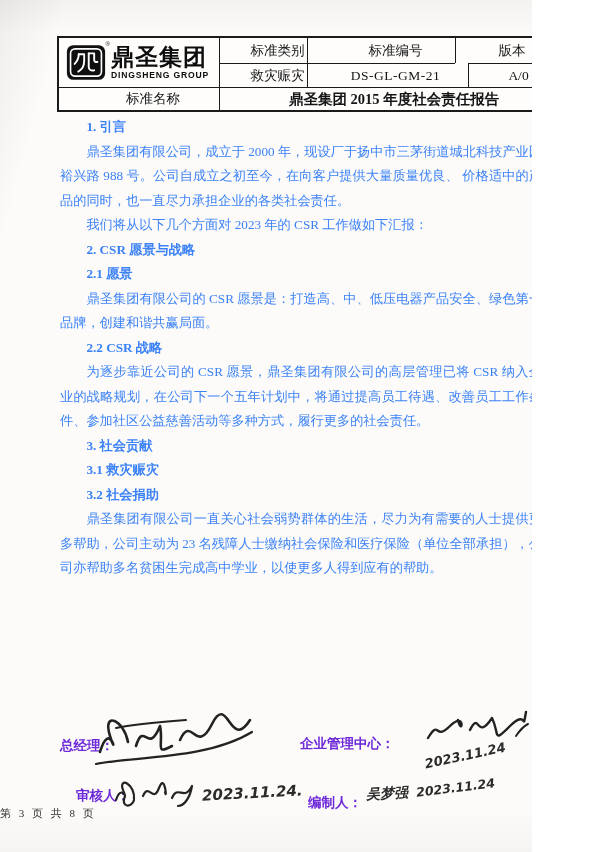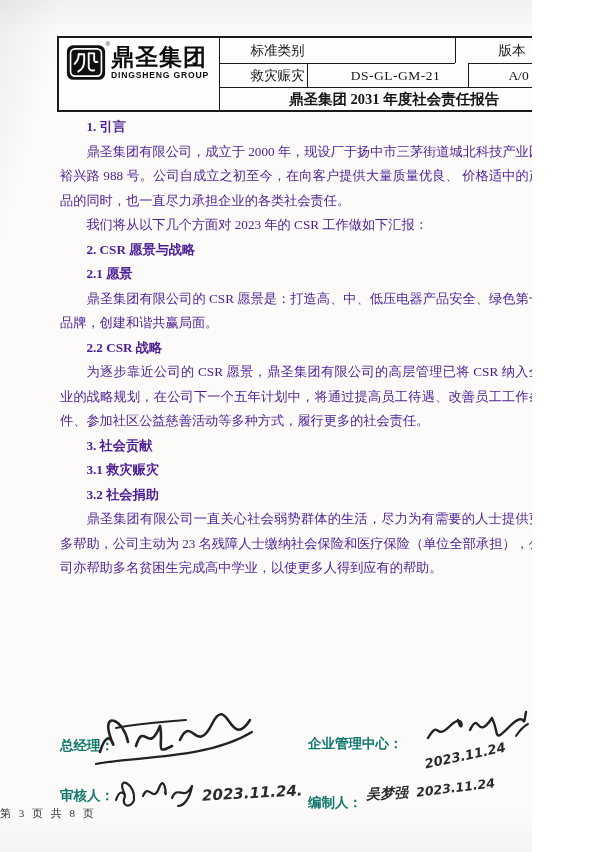--- a/index.html
+++ b/index.html
@@ -47,28 +47,28 @@
   .logo-mark{ position:relative; width:40px; height:37px; flex:0 0 auto; }
   .logo-reg{ position:absolute; right:-4px; top:-3px; font-size:6px; font-family:"Liberation Sans",sans-serif; color:#111; }
   .brand-txt{ display:flex; flex-direction:column; line-height:1; font-family:"Liberation Sans",sans-serif; }
   .brand-cn{ font-size:23px; font-weight:900; letter-spacing:1px; color:#0c0c0c; transform:scaleY(1.02); }
   .brand-en{ font-size:8.6px; font-weight:700; letter-spacing:.8px; color:#0c0c0c; margin-top:2px; }
 
   
   .doc-body{
     position:absolute; left:60px; top:115px; width:482px;
     font-size:13.2px; line-height:24.5px;
-    text-align:justify; color:#4c1d95;
+    text-align:justify; color:#3b82f6;
   }
   .blk{ text-indent:2em; }
   .blk.h{ font-weight:700; }
 
   
   .sig-label{
-    position:absolute; font-size:13.5px; font-weight:600; color:#0f766e; white-space:nowrap;
+    position:absolute; font-size:13.5px; font-weight:600; color:#6d28d9; white-space:nowrap;
   }
   .hand{
     position:absolute; white-space:nowrap; color:#2b2b2b;
     font-family:"DejaVu Sans",sans-serif; font-style:italic; font-weight:600;
   }
   .sig-svg{ position:absolute; }
   .sig-svg path{ fill:none; stroke:#222; stroke-linecap:round; stroke-linejoin:round; }
 
   
   .footer{
@@ -97,27 +97,29 @@
         </svg>
         <span class="logo-reg">®</span>
       </span>
       <span class="brand-txt">
         <span class="brand-cn">鼎圣集团</span>
         <span class="brand-en">DINGSHENG GROUP</span>
       </span>
     </div>
 
     <div class="cell bl c-cat-label">标准类别</div>
+    <div class="cell bl c-num-label">标准编号</div>
     <div class="cell bl c-ver-label">版本</div>
 
     <div class="cell bl bt c-cat-val">救灾赈灾</div>
     <div class="cell bl bt c-num-val">DS-GL-GM-21</div>
     <div class="cell bl bt c-ver-val">A/0</div>
 
-    <div class="cell bl bt c-name-val">鼎圣集团 2031 年度社会责任报告</div>
+    <div class="cell bt c-name-label">标准名称</div>
+    <div class="cell bl bt c-name-val">鼎圣集团 2015 年度社会责任报告</div>
   </div>
 
   <div class="doc-body">
     <p class="blk h">1. 引言</p>
     <p class="blk">鼎圣集团有限公司，成立于 2000 年，现设厂于扬中市三茅街道城北科技产业园裕兴路 988 号。公司自成立之初至今，在向客户提供大量质量优良、 价格适中的产品的同时，也一直尽力承担企业的各类社会责任。</p>
     <p class="blk">我们将从以下几个方面对 2023 年的 CSR 工作做如下汇报：</p>
     <p class="blk h">2. CSR 愿景与战略</p>
     <p class="blk h">2.1 愿景</p>
     <p class="blk">鼎圣集团有限公司的 CSR 愿景是：打造高、中、低压电器产品安全、绿色第一品牌，创建和谐共赢局面。</p>
     <p class="blk h">2.2 CSR 战略</p>
@@ -130,29 +132,29 @@
 
   <div class="sig-label" style="left:60px; top:737px;">总经理：</div>
   <svg class="sig-svg" style="left:90px; top:708px;" width="172" height="66" viewBox="0 0 172 66">
     <path d="M10 44 C 20 10, 28 54, 20 28 S 34 12, 38 34" stroke-width="2.6"></path>
     <path d="M46 38 C 54 12, 58 48, 70 18 C 74 36, 64 48, 82 38" stroke-width="2.6"></path>
     <path d="M90 32 C 102 6, 106 48, 122 16 S 140 44, 160 12" stroke-width="2.6"></path>
     <path d="M6 56 C 44 48, 116 52, 162 24" stroke-width="2.2"></path>
     <path d="M26 20 C 44 16, 70 14, 96 12" stroke-width="2"></path>
   </svg>
 
-  <div class="sig-label" style="left:60px; top:787px;">审核人：</div>
+  <div class="sig-label" style="left:76px; top:787px;">审核人：</div>
   <svg class="sig-svg" style="left:110px; top:776px;" width="88" height="38" viewBox="0 0 88 38">
     <path d="M6 24 C 12 6, 18 28, 13 14 S 26 8, 24 24 C 22 32, 10 32, 15 20" stroke-width="2.2"></path>
     <path d="M33 20 C 39 6, 43 28, 49 12 S 57 26, 55 16" stroke-width="2.2"></path>
     <path d="M62 22 C 68 8, 74 26, 82 10 C 80 22, 74 30, 68 30" stroke-width="2.2"></path>
   </svg>
   <span class="hand" style="left:202px; top:784px; font-size:15px; transform:rotate(-3deg);">2023.11.24.</span>
 
-  <div class="sig-label" style="left:308px; top:735px;">企业管理中心：</div>
+  <div class="sig-label" style="left:300px; top:735px;">企业管理中心：</div>
   <svg class="sig-svg" style="left:420px; top:706px;" width="112" height="50" viewBox="0 0 112 50">
     <path d="M8 32 C 20 12, 14 36, 30 20 S 42 32, 38 14" stroke-width="2.4"></path>
     <path d="M50 24 C 60 4, 56 36, 72 12 C 80 28, 72 38, 90 20 S 102 28, 106 6" stroke-width="2.4"></path>
     <path d="M96 30 C 100 24, 104 20, 108 18" stroke-width="2"></path>
   </svg>
   <span class="hand" style="left:424px; top:748px; font-size:13px; transform:rotate(-12deg);">2023.11.24</span>
 
   <div class="sig-label" style="left:308px; top:787px;margin-top:7px;">编制人：</div>
   <span class="hand" style="left:366px; top:785px; font-size:14px; transform:rotate(-3deg);">吴梦强</span>
   <span class="hand" style="left:416px; top:780px; font-size:12.5px; transform:rotate(-7deg);">2023.11.24</span>

